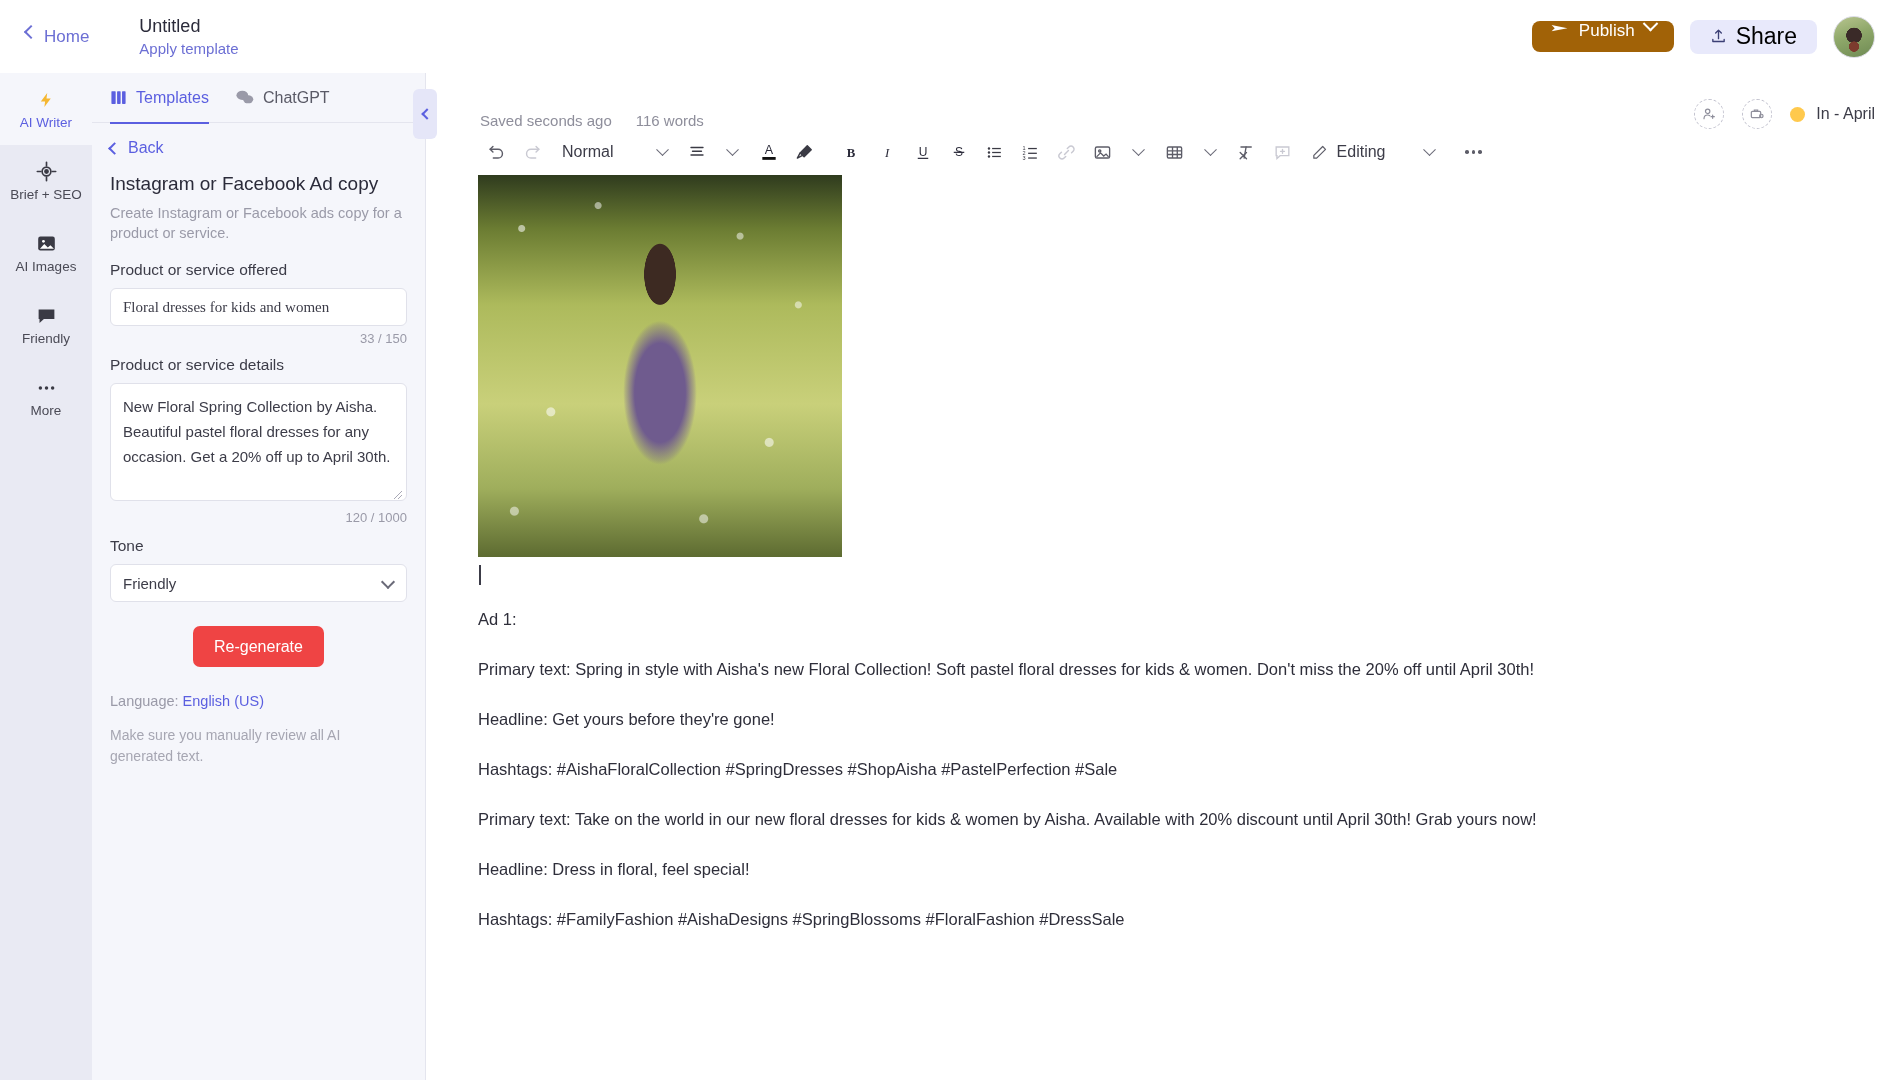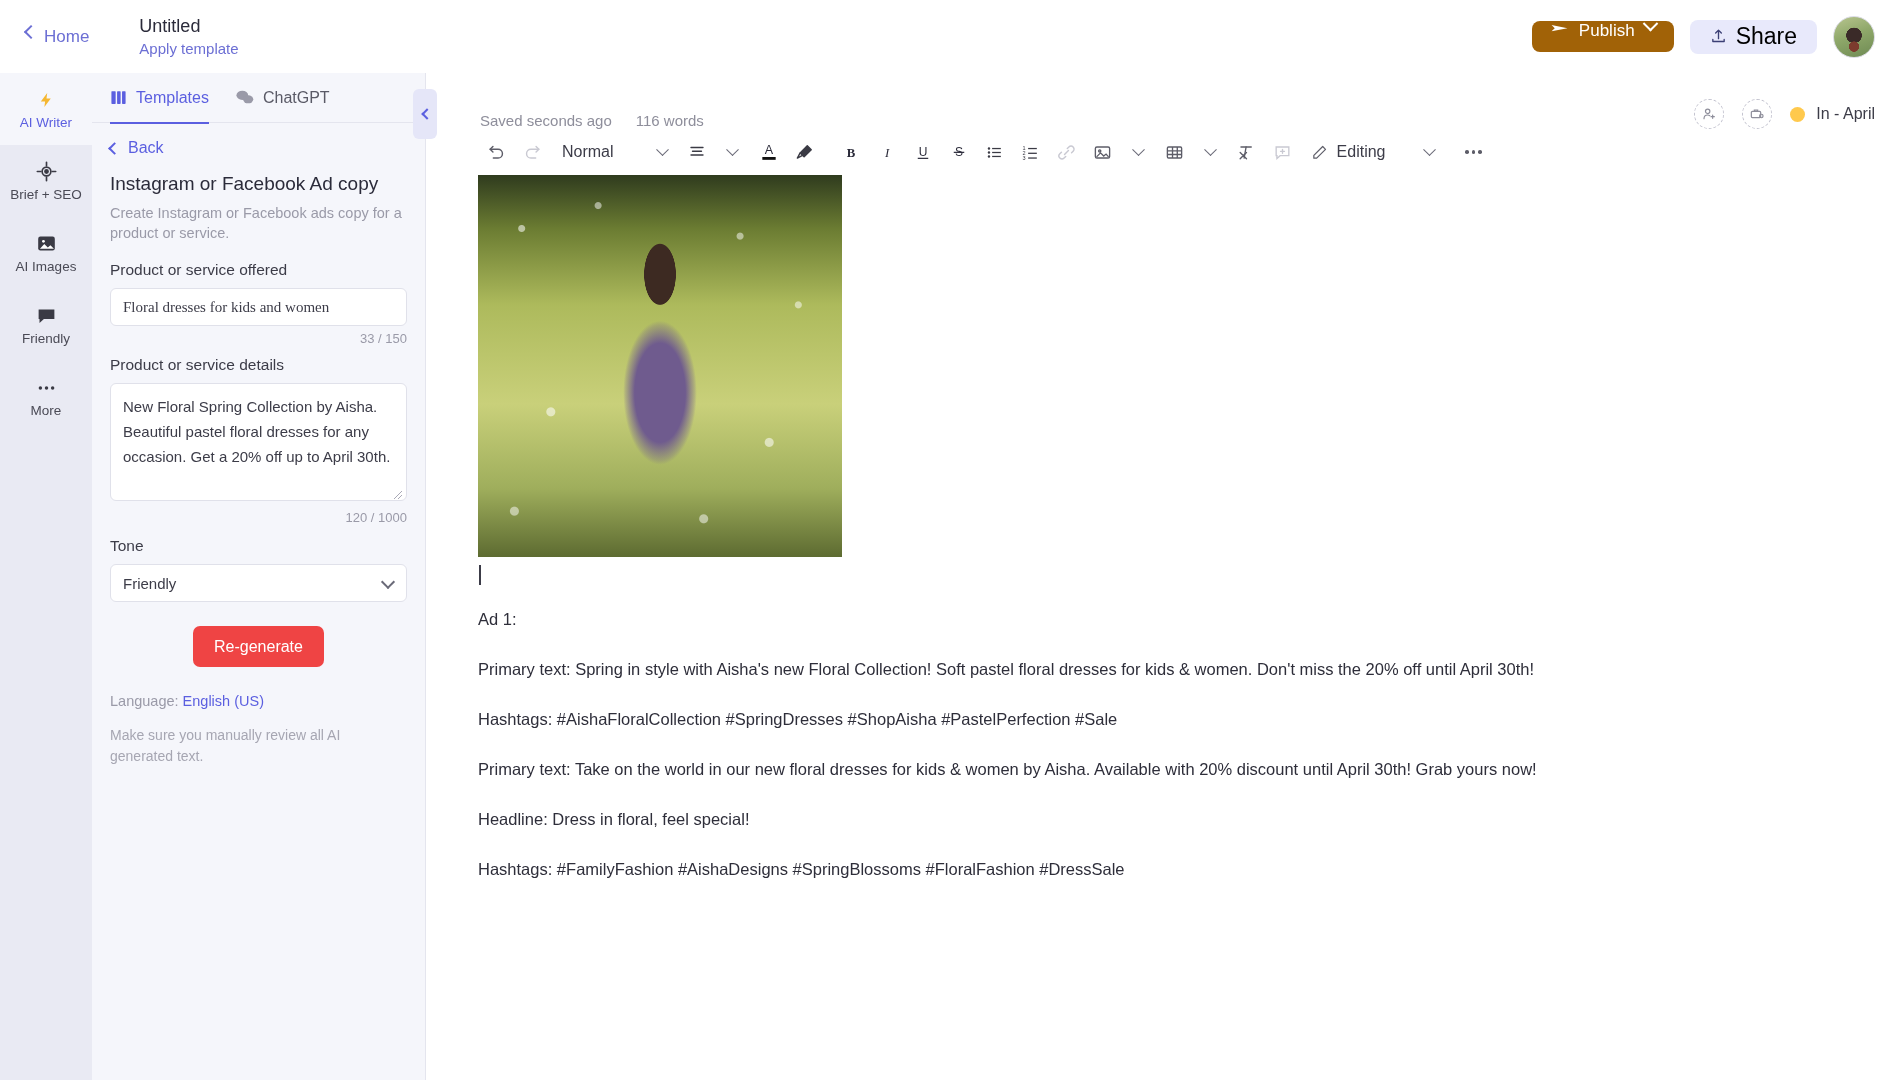--- a/index.html
+++ b/index.html
@@ -553,20 +553,21 @@
               <span></span>
             </span>
         </div>
       </div>
 
       <div class="doc-area">
         <div class="doc-img"></div>
         <div class="caret"></div>
         <p class="doc-p">Ad 1:</p>
         <p class="doc-p">Primary text: Spring in style with Aisha's new Floral Collection! Soft pastel floral dresses for kids &amp; women. Don't miss the 20% off until April 30th!</p>
+        <p class="doc-p">Headline: Get yours before they're gone!</p>
         <p class="doc-p">Hashtags: #AishaFloralCollection #SpringDresses #ShopAisha #PastelPerfection #Sale</p>
         <p class="doc-p">Primary text: Take on the world in our new floral dresses for kids &amp; women by Aisha. Available with 20% discount until April 30th! Grab yours now!</p>
         <p class="doc-p">Headline: Dress in floral, feel special!</p>
         <p class="doc-p">Hashtags: #FamilyFashion #AishaDesigns #SpringBlossoms #FloralFashion #DressSale</p>
       </div>
     </div>
 
   </div>
 </div>
 

